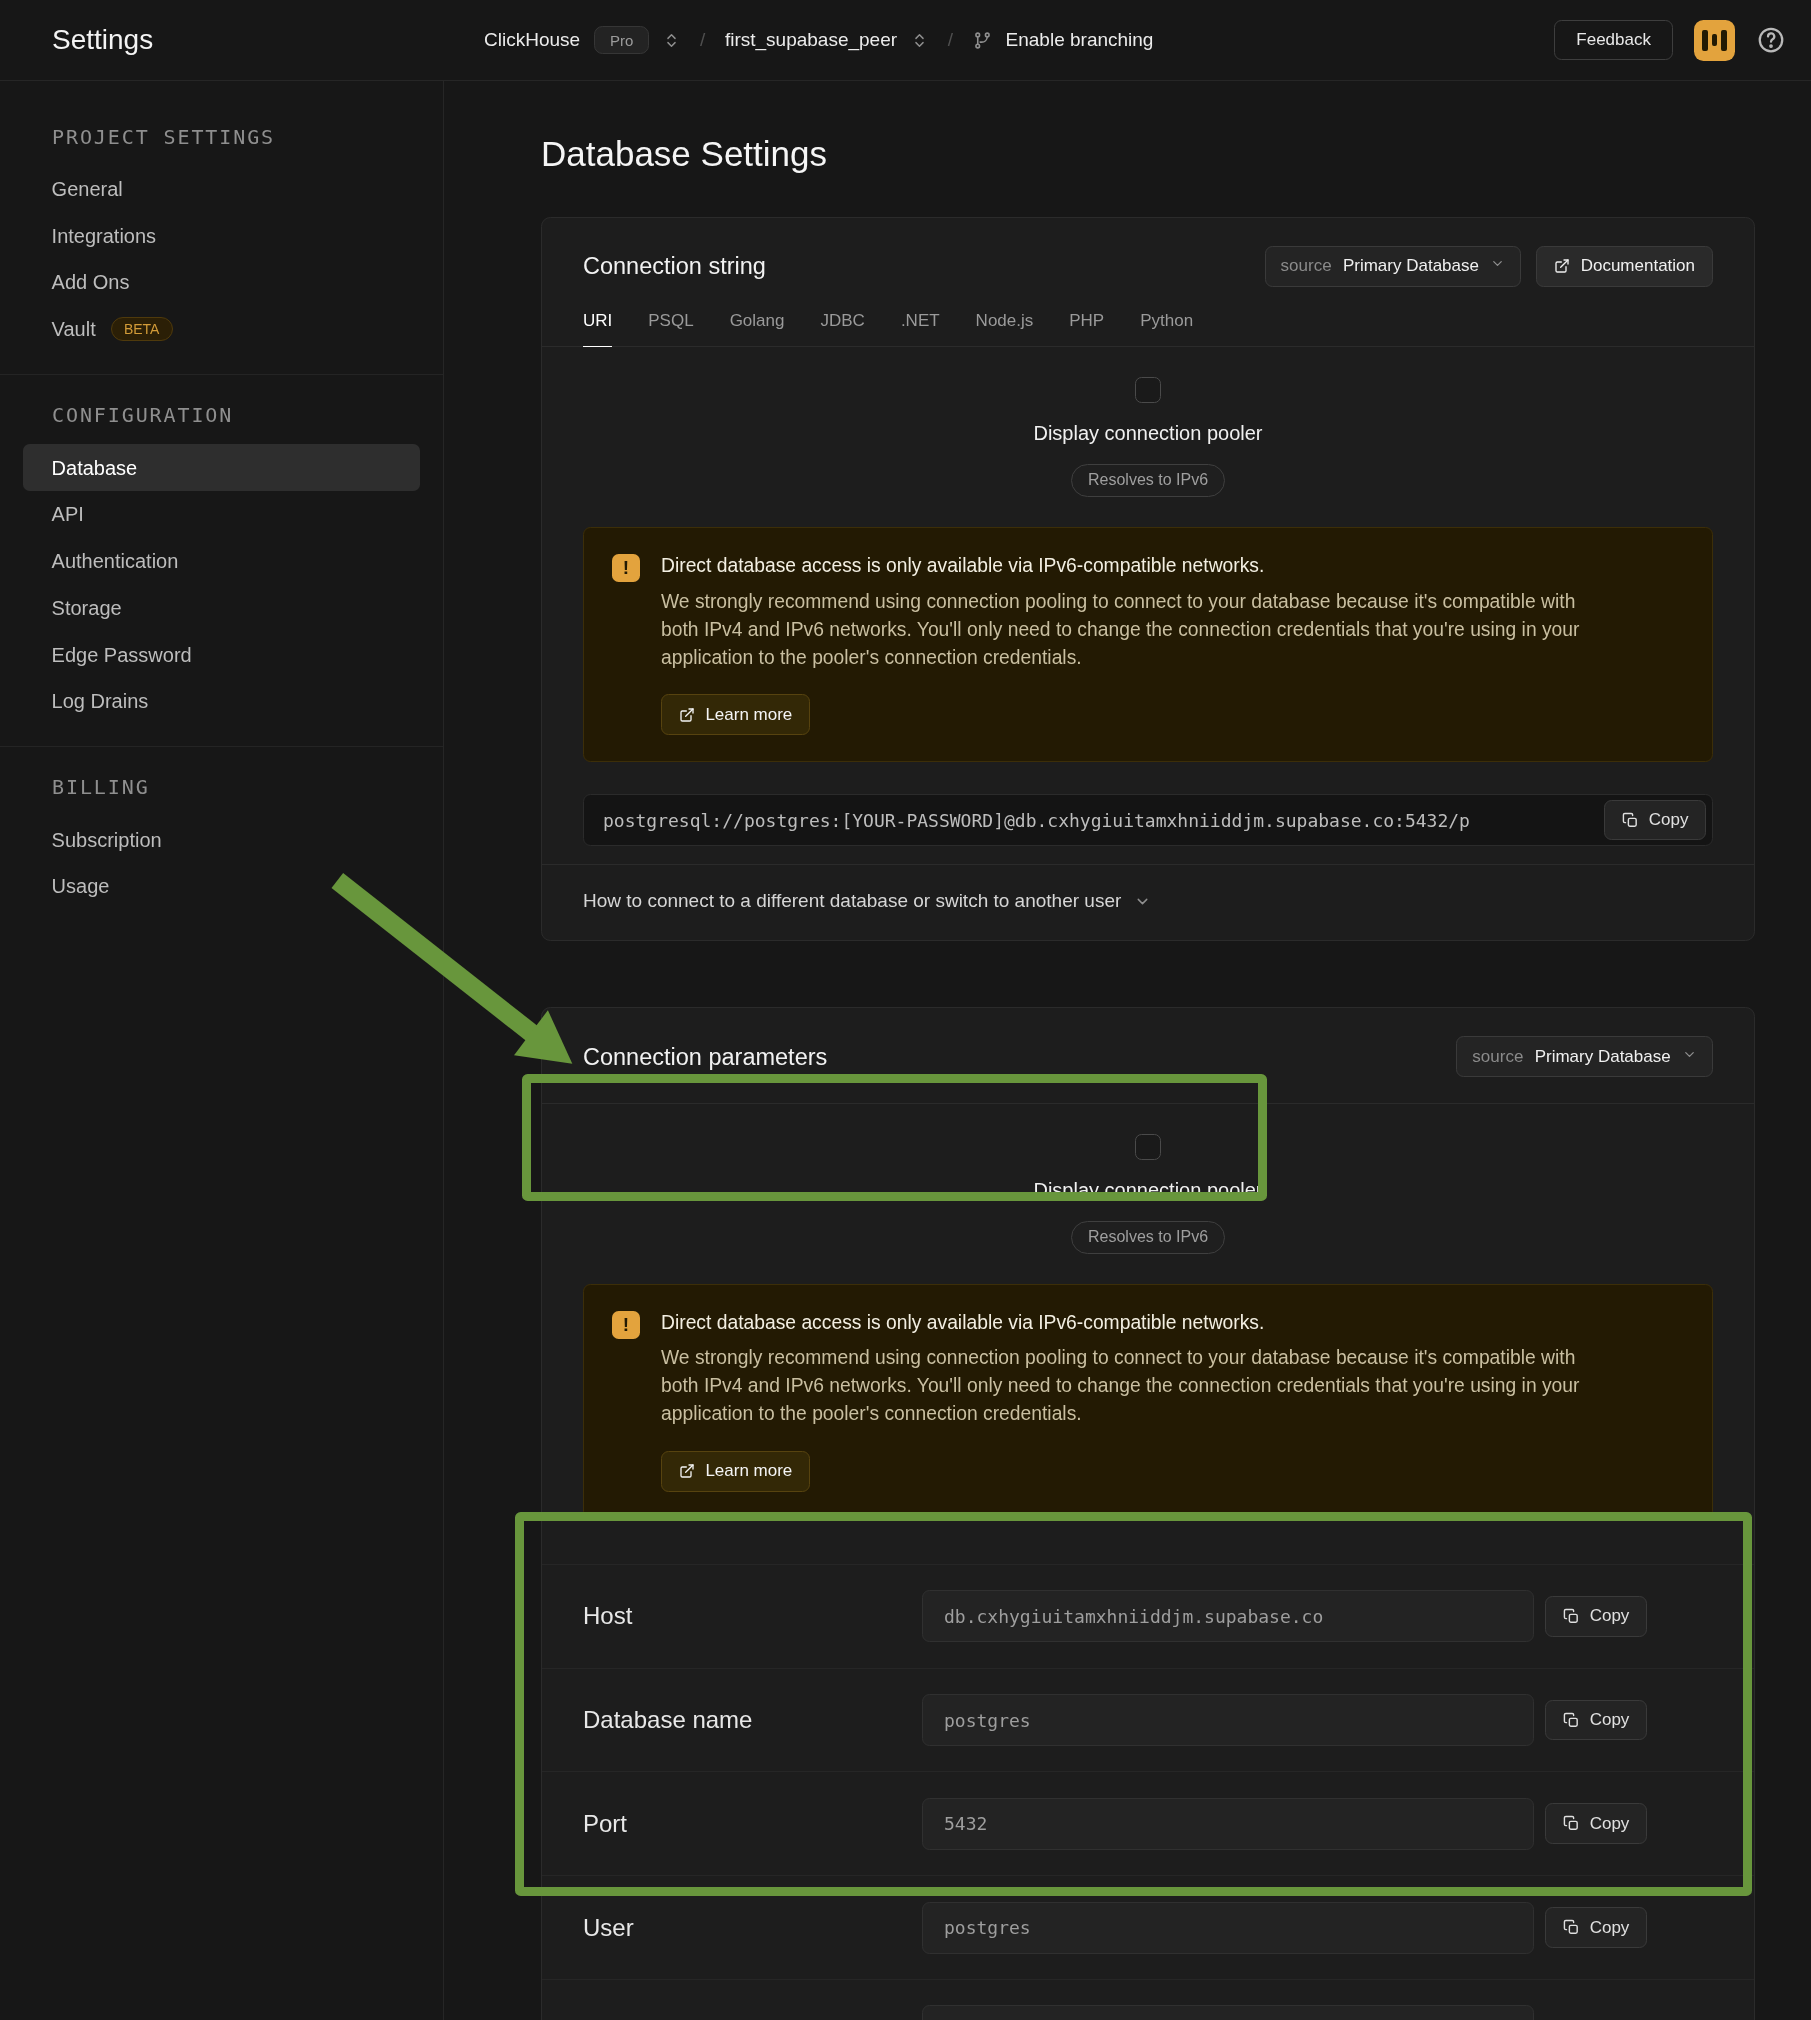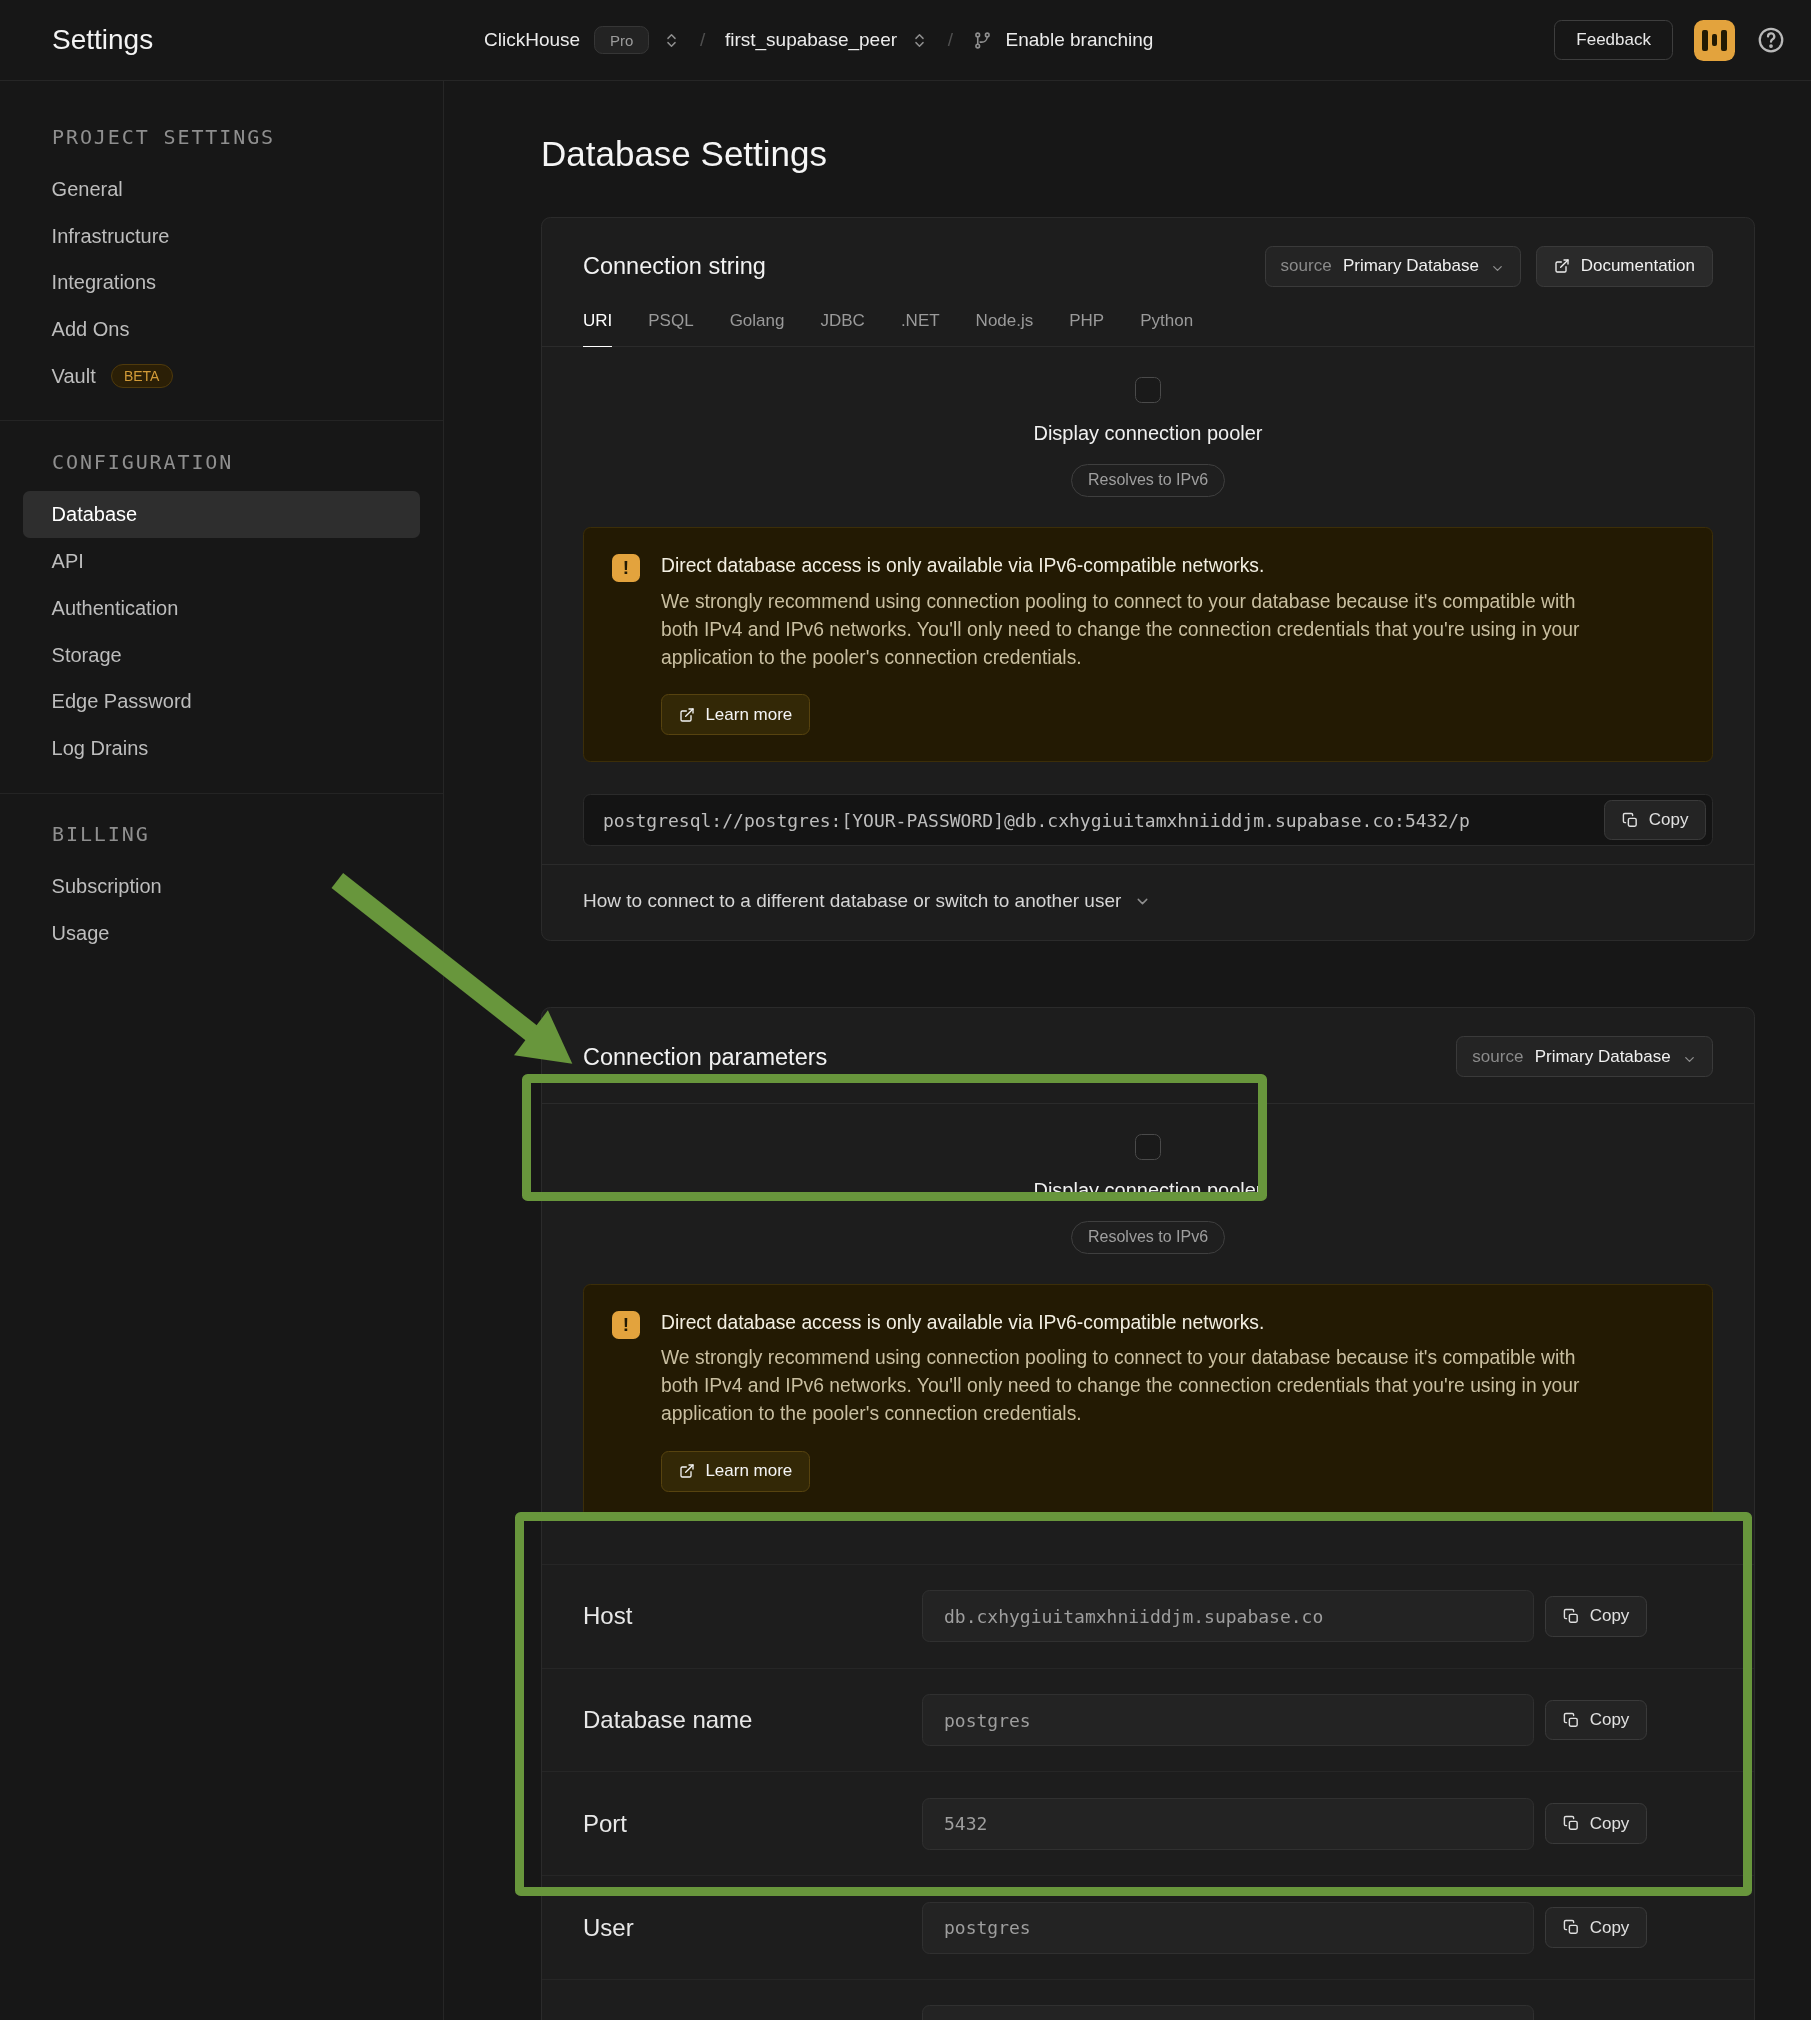--- a/index.html
+++ b/index.html
@@ -38,21 +38,21 @@
   .main { flex:1; padding:53px 56px 0 97px; }
   .page-title { font-size:35px; font-weight:500; color:#f5f5f5; margin-bottom:43px; }
 
   
   .card { width:1214px; background:#1d1d1d; border:0.9px solid #2b2b2b; border-radius:9.4px; position:relative; }
   .card + .card { margin-top:66px; }
   .card-head { display:flex; align-items:center; justify-content:space-between; padding:28px 41px 0; }
   .card-head.bordered { padding-bottom:26px; border-bottom:0.9px solid #2b2b2b; }
   .card-title { font-size:23.5px; line-height:30px; font-weight:500; color:#f2f2f2; }
   .head-controls { display:flex; align-items:center; gap:15px; }
-  .source-select { display:inline-flex; align-items:flex-end; gap:11.3px; background:#242424; border:0.9px solid #3a3a3a; border-radius:7.5px; padding:9.4px 15px; font-size:17px; cursor:pointer; font-family:inherit; }
+  .source-select { display:inline-flex; align-items:flex-start; gap:11.3px; background:#242424; border:0.9px solid #3a3a3a; border-radius:7.5px; padding:9.4px 15px; font-size:17px; cursor:pointer; font-family:inherit; }
   .source-select .pfx { color:#8a8a8a; }
   .source-select .val { color:#f0f0f0; }
   .btn-dark { display:inline-flex; align-items:center; gap:10.4px; background:#2a2a2a; border:0.9px solid #3a3a3a; border-radius:7.5px; padding:9.4px 17px; font-size:17px; color:#f0f0f0; cursor:pointer; font-family:inherit; }
 
   .tabs-row { display:flex; gap:36px; padding:24.5px 41px 0; border-bottom:0.9px solid #2b2b2b; }
   .tab { font-size:17px; color:#9a9a9a; padding-bottom:15px; cursor:pointer; background:none; border:none; font-family:inherit; }
   .tab.active { color:#ffffff; border-bottom:1.9px solid #ffffff; margin-bottom:-0.9px; }
 
   .pooler-row { display:flex; align-items:center; gap:19px; padding:30px 41px 3.8px; position:relative;flex-direction:column; }
   .checkbox { appearance:none; -webkit-appearance:none; width:25.4px; height:25.4px; border:1.4px solid #4a4a4a; border-radius:6.6px; background:#1a1a1a; cursor:pointer; flex-shrink:0; }
@@ -138,23 +138,20 @@
 </header>
 
 <div class="shell">
 
   <nav class="sidebar">
     <div class="side-heading">PROJECT SETTINGS</div>
     <div class="side-item">
         <span>General</span>
       </div>
     <div class="side-item">
-        <span>Infrastructure</span>
-      </div>
-    <div class="side-item">
         <span>Integrations</span>
       </div>
     <div class="side-item">
         <span>Add Ons</span>
       </div>
     <div class="side-item">
       <span>Vault</span>
       <span class="beta-badge">BETA</span>
     </div>
     <div class="side-divider"></div>

